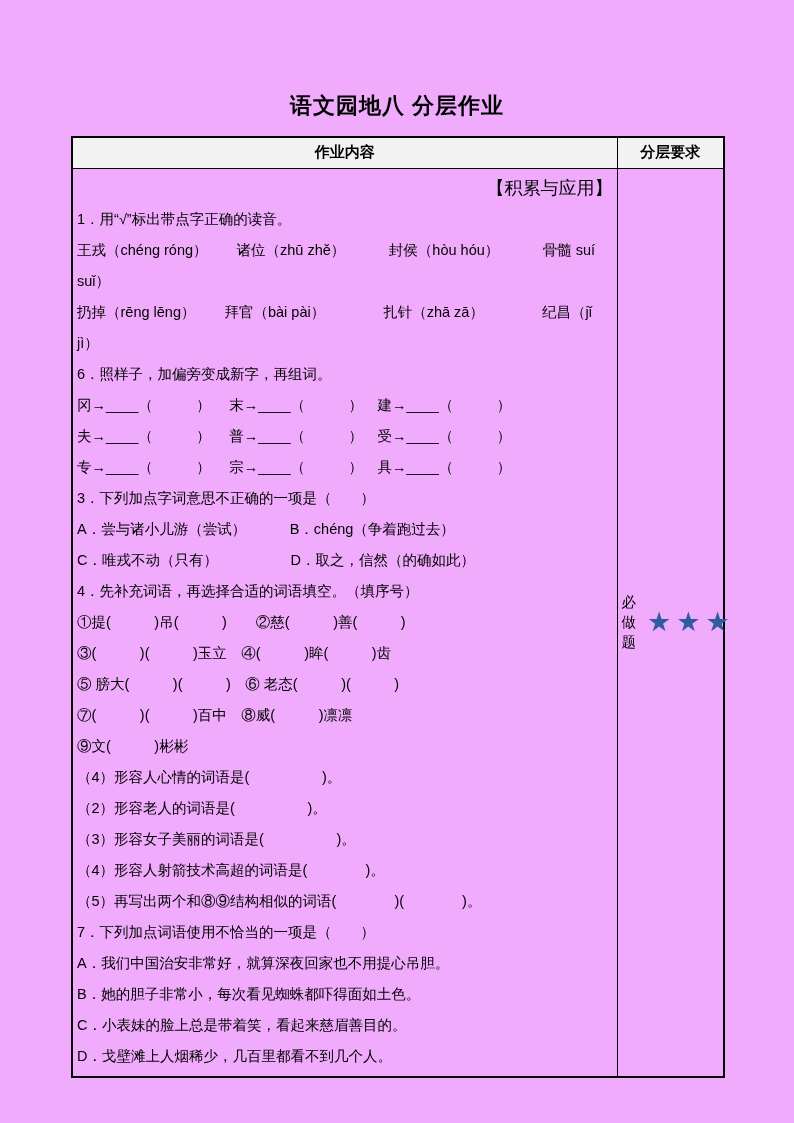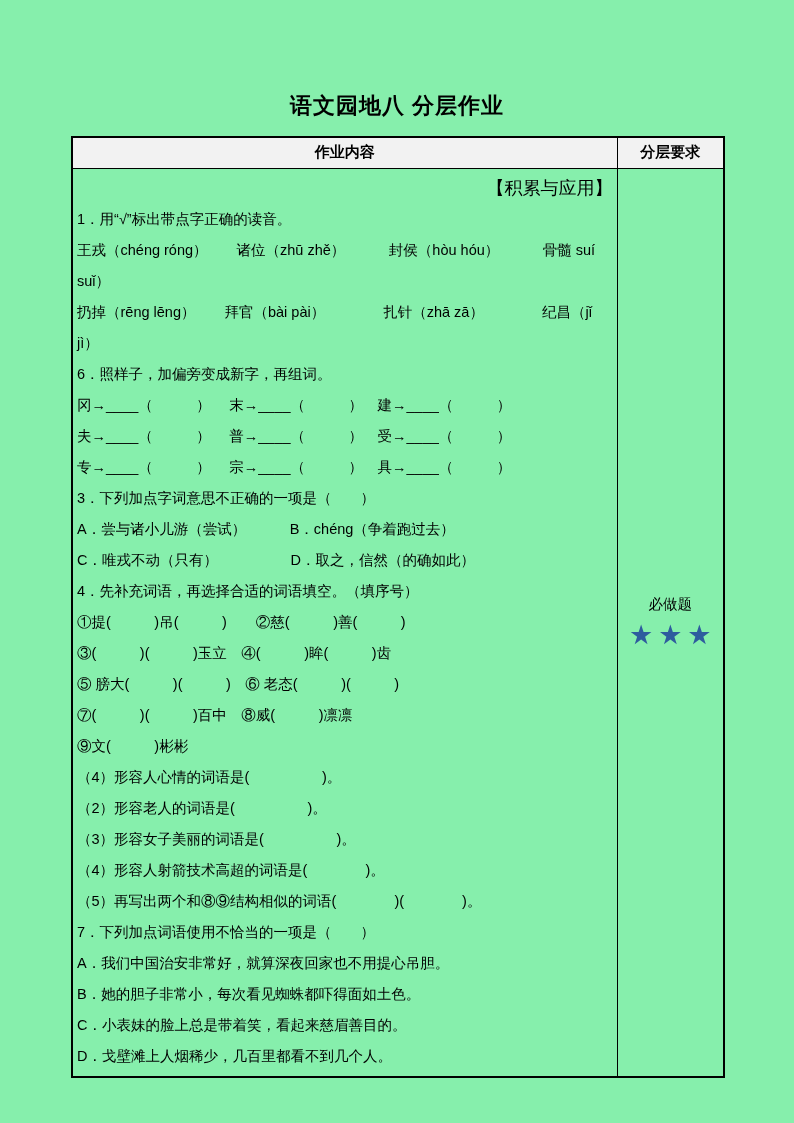--- a/index.html
+++ b/index.html
@@ -1,21 +1,21 @@
 <!DOCTYPE html>
 <html><head>
 <meta charset="utf-8">
 <style>
   html, body { margin: 0; padding: 0; background: #888; }
   .page {
     position: relative;
     width: 794px;
     height: 1123px;
     margin: 0 auto;
-    background: #86efac;
+    background: #f0abfc;
     box-sizing: border-box;
     padding-top: 93px;
     font-family: "Liberation Serif", serif;
     color: #000;
     overflow: hidden;
   }
   .doc-title {
     text-align: center;
     font-family: "Liberation Sans", sans-serif;
     font-weight: 700;
@@ -64,21 +64,21 @@
     font-weight: 400;
     font-family: "Liberation Sans", sans-serif;
     font-size: 18px;
   }
   td.req-cell {
     vertical-align: middle;
     text-align: center;
   }
   .req-inner {
     display: flex;
-    flex-direction: column;
+    flex-direction: row;
     align-items: center;
     gap: 6px;
   }
   .req-label {
     font-size: 14.5px;
     line-height: 20px;
   }
   .stars {
     font-size: 27px;
     line-height: 30px;

